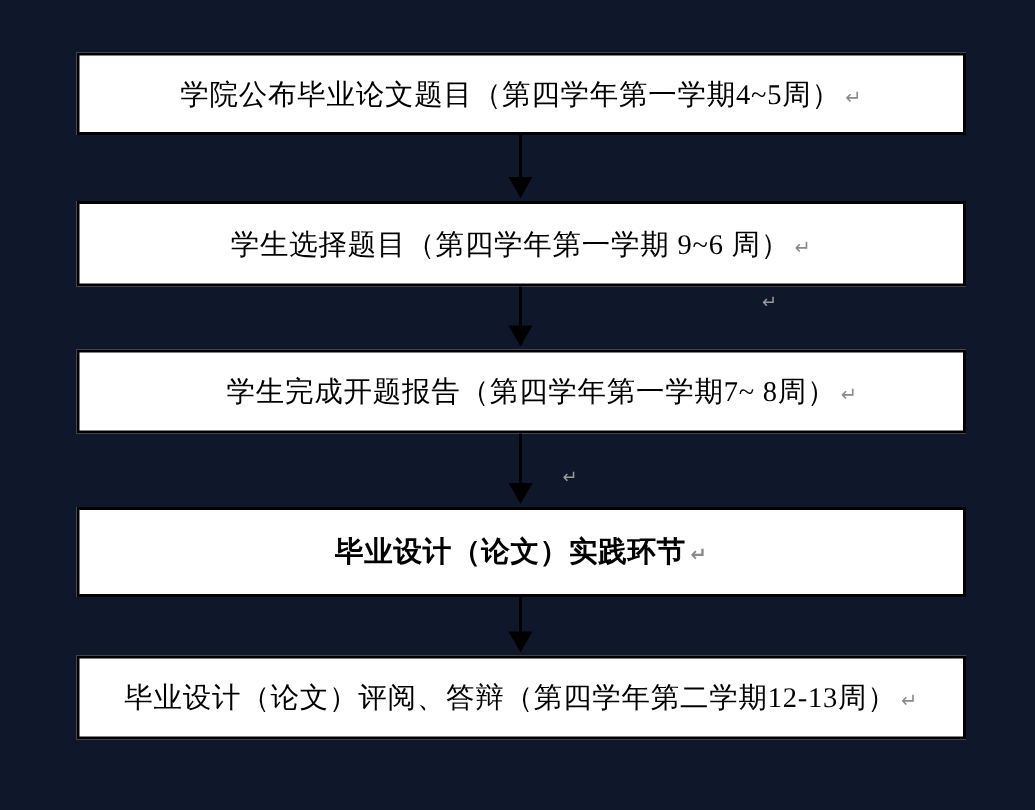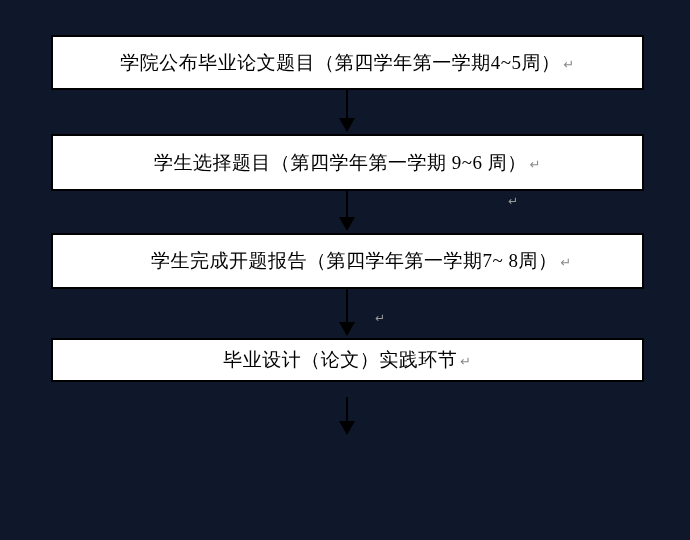--- a/index.html
+++ b/index.html
@@ -26,21 +26,21 @@
     align-items: center;
     justify-content: center;
     text-align: center;
     font-size: 19px;
     letter-spacing: 0.5px;
     background: #ffffff;
   }
   .step1 { top: 35px;  height: 55px; }
   .step2 { top: 134px; height: 57px; }
   .step3 { top: 233px; height: 56px; padding-left: 28px; }
-  .step4 { top: 338px; height: 44px; }
+  .step4 { top: 338px; height: 60px; font-weight: bold; }
   .step5 { top: 437px; height: 56px; }
 
   .break-mark {
     color: #8a8a8a;
     font-size: 13px;
     margin-left: 3px;
     font-family: "DejaVu Sans", sans-serif;
   }
   .float-mark {
     position: absolute;
@@ -124,14 +124,17 @@
 
   <div class="flow-step step4">
     <span><span>毕业设计（论文）实践环节</span><span class="break-mark">↵</span></span>
   </div>
 
   <div class="arrow arrow4">
     <div class="stem"></div>
     <div class="head"></div>
   </div>
 
+  <div class="flow-step step5">
+    <span><span>毕业设计（论文）评阅、答辩（第四学年第二学期12-13周）</span><span class="break-mark">↵</span></span>
+  </div>
 
 </div>
 
 </body></html>

